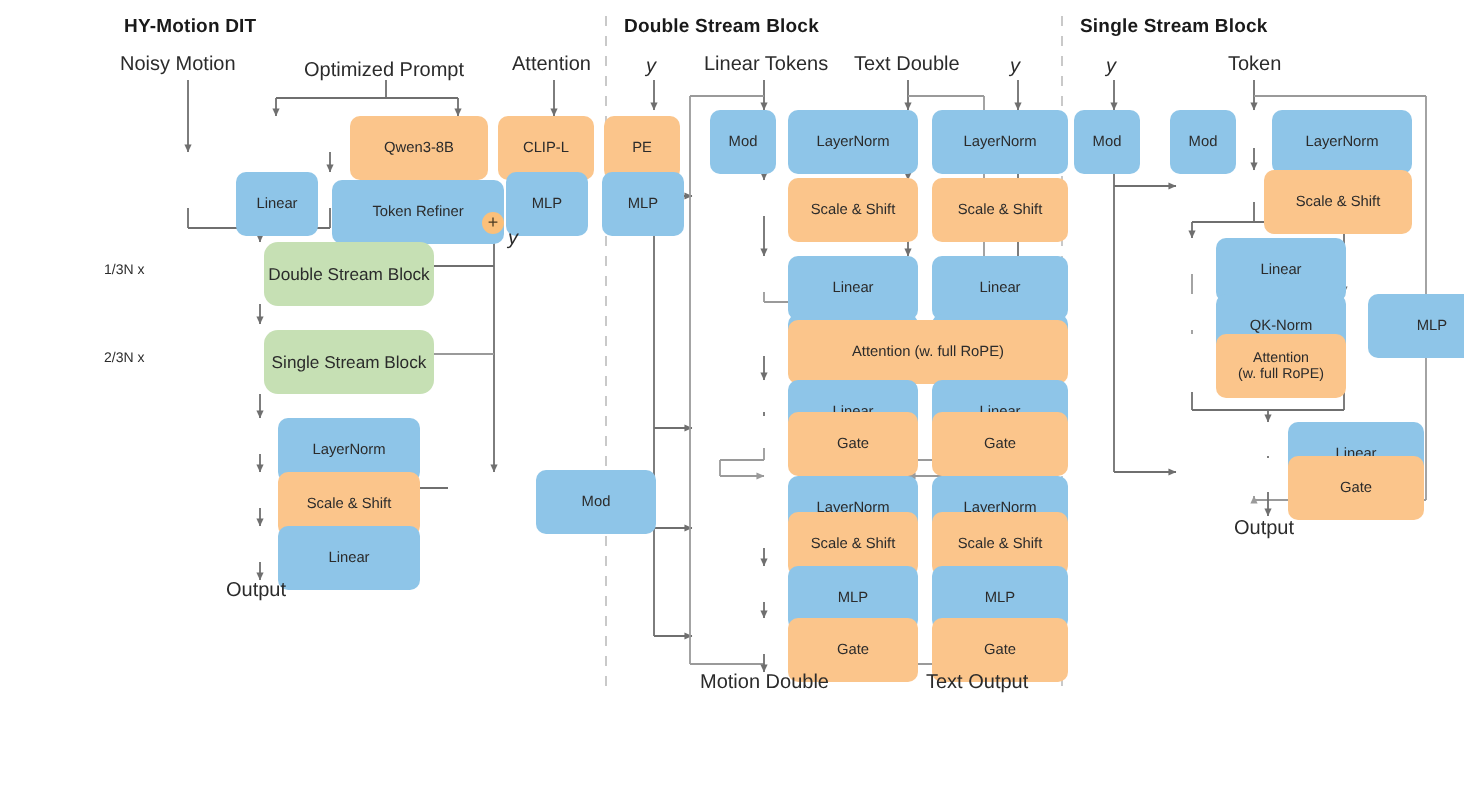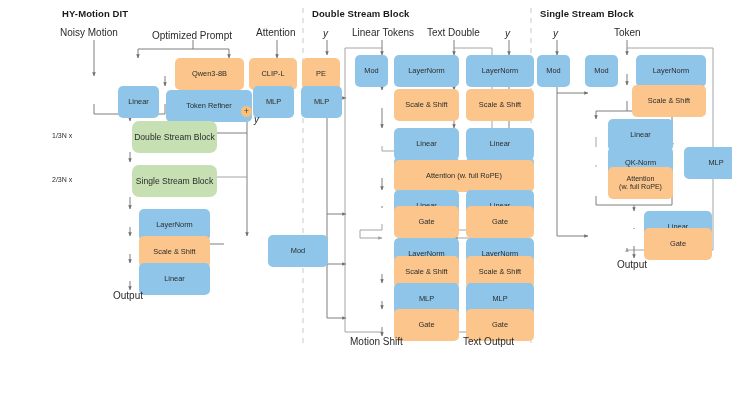--- a/index.html
+++ b/index.html
@@ -250,21 +250,21 @@
   <div class="node blue" style="left:350px;top:283px;width:65px;height:18px;">MLP</div>
   <div class="node orange" style="left:350px;top:309px;width:65px;height:18px;">Gate</div>
 
   <div class="node blue" style="left:422px;top:190px;width:68px;height:18px;">Linear</div>
   <div class="node orange" style="left:422px;top:206px;width:68px;height:18px;">Gate</div>
   <div class="node blue" style="left:422px;top:238px;width:68px;height:18px;">LayerNorm</div>
   <div class="node orange" style="left:422px;top:256px;width:68px;height:18px;">Scale &amp; Shift</div>
   <div class="node blue" style="left:422px;top:283px;width:68px;height:18px;">MLP</div>
   <div class="node orange" style="left:422px;top:309px;width:68px;height:18px;">Gate</div>
 
-  <div class="lbl" style="left:350px;top:336px;">Motion Shift</div>
+  <div class="lbl" style="left:350px;top:336px;">Motion Double</div>
   <div class="lbl" style="left:427px;top:336px;margin-left:36px;">Text Output</div>
 
   <div class="lbl ital" style="left:553px;top:28px;">y</div>
   <div class="lbl" style="left:614px;top:27px;">Token</div>
 
   <div class="node blue" style="left:541px;top:55px;width:33px;height:19px;">Mod</div>
   <div class="node blue" style="left:592px;top:55px;width:70px;height:19px;">LayerNorm</div>
   <div class="node orange" style="left:588px;top:85px;width:74px;height:16px;">Scale &amp; Shift</div>
   <div class="node blue" style="left:564px;top:119px;width:65px;height:18px;">Linear</div>
   <div class="node blue" style="left:564px;top:147px;width:65px;height:18px;">QK-Norm</div>

